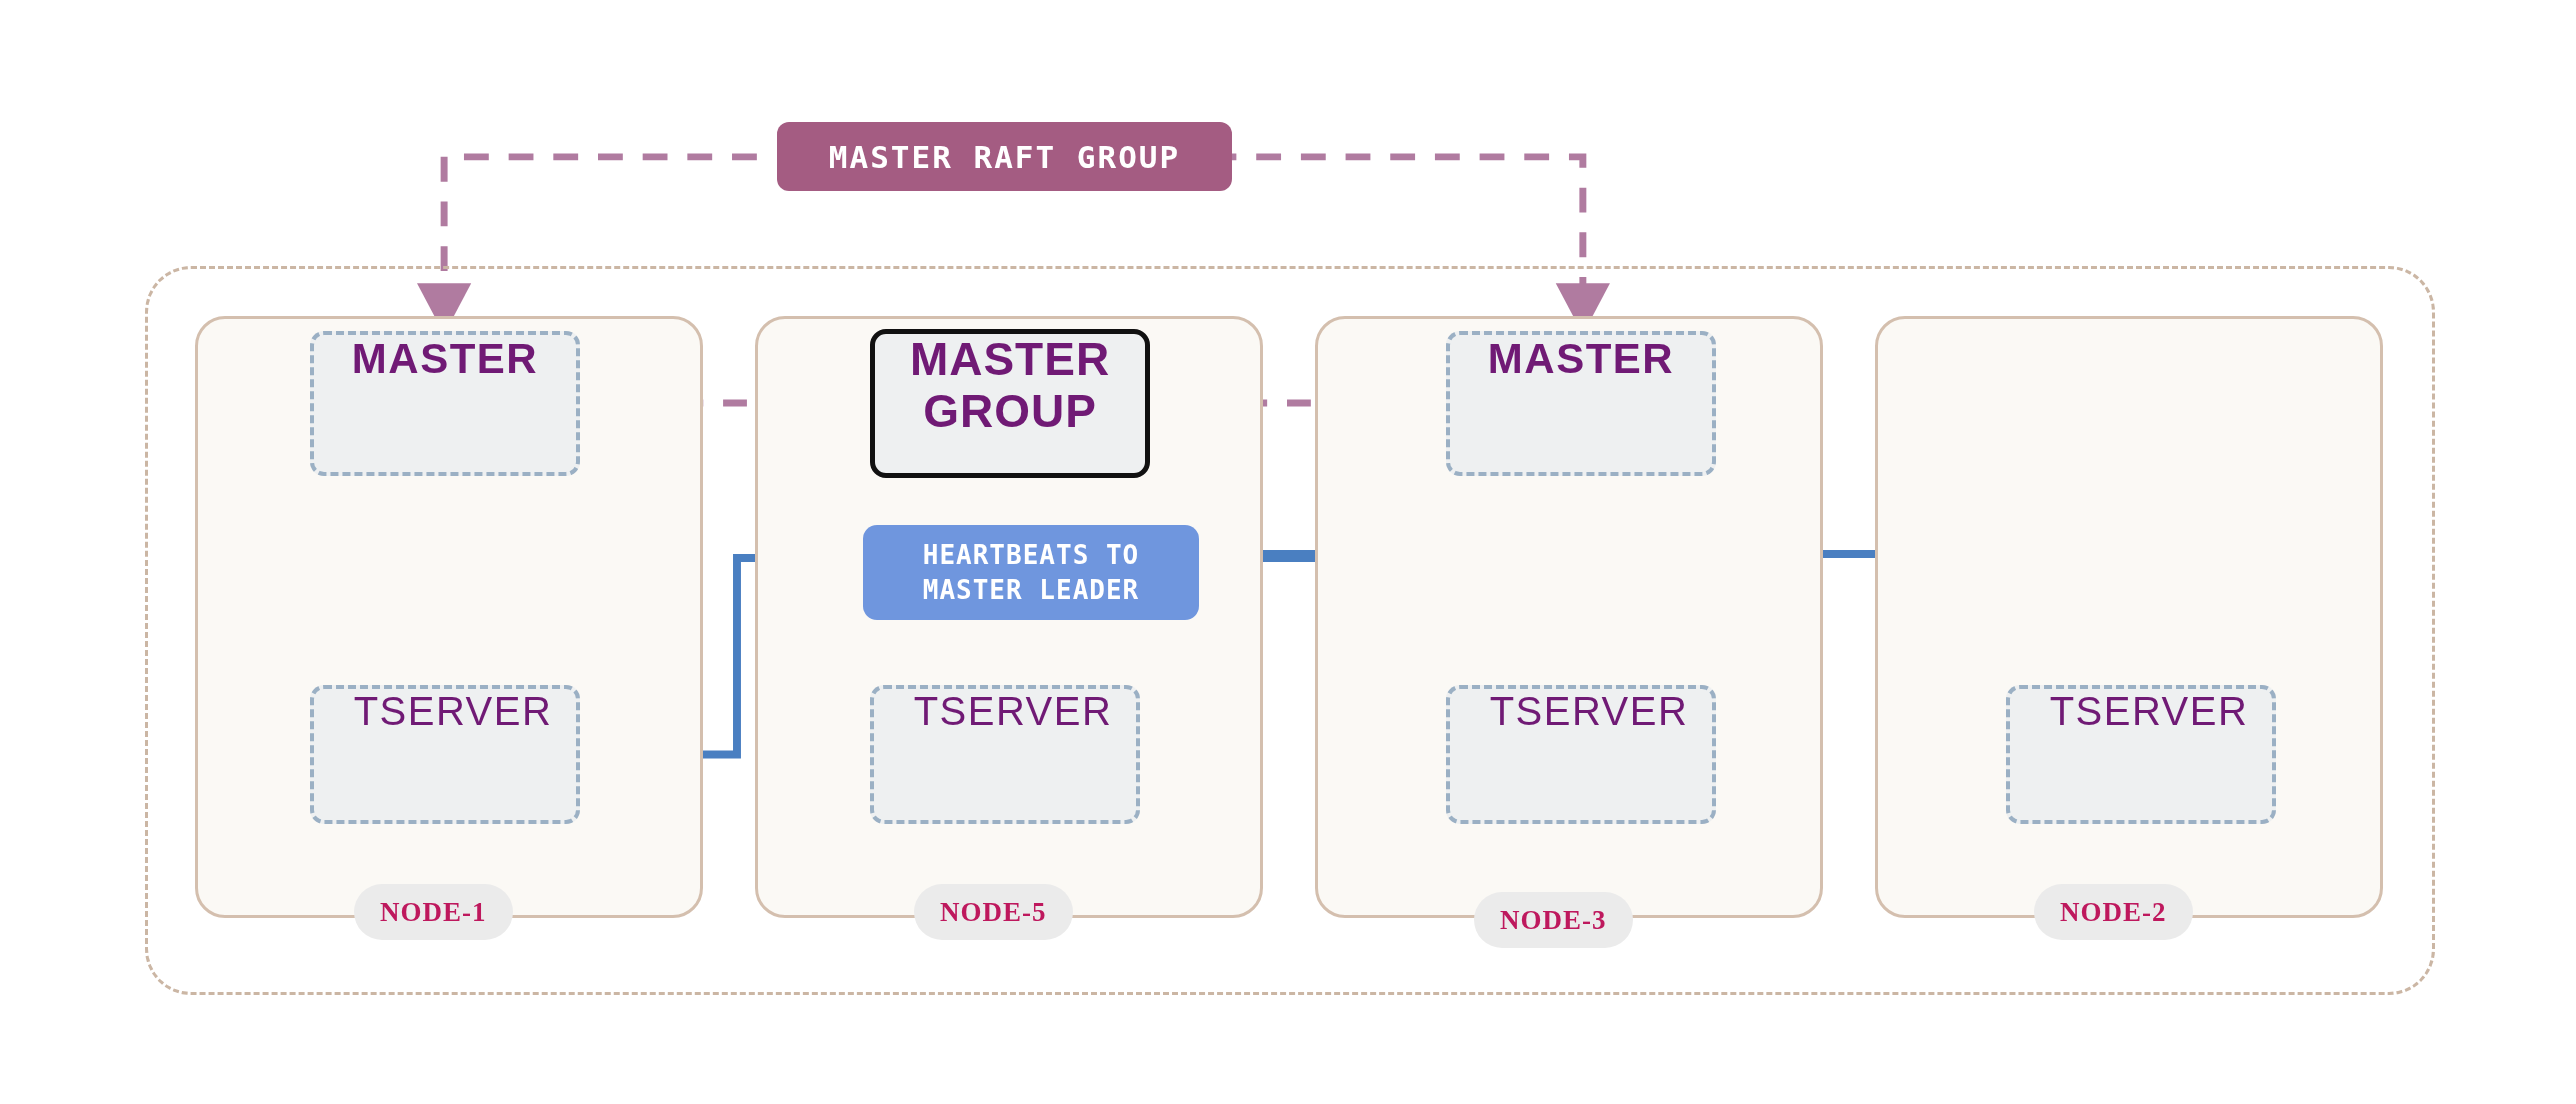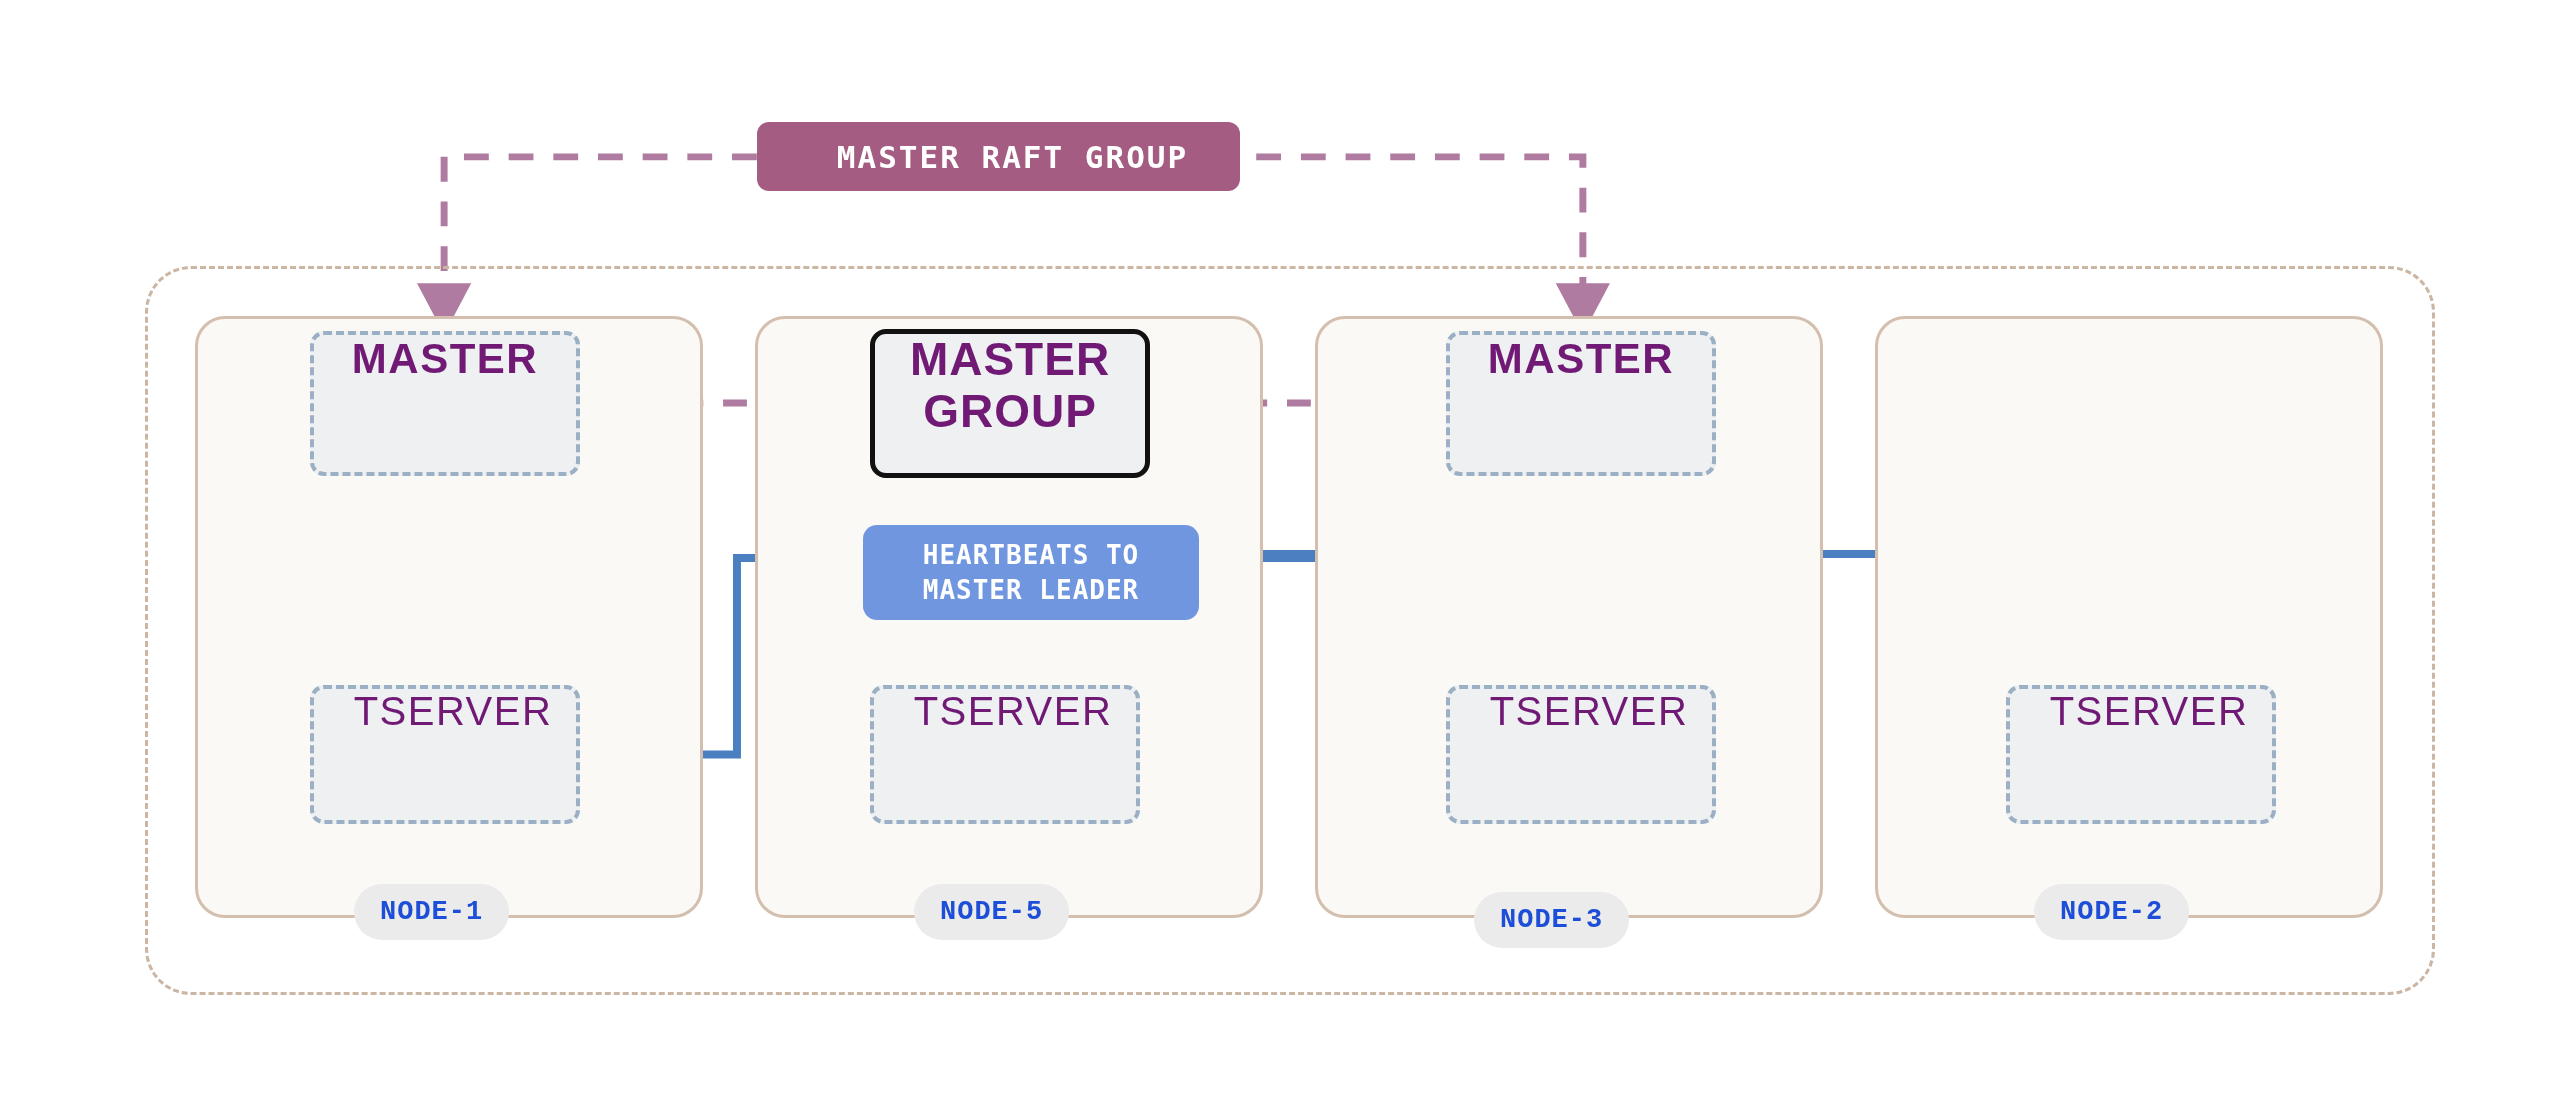--- a/index.html
+++ b/index.html
@@ -51,22 +51,22 @@
     background: #fbf9f5;
   }
   .node-label {
     position: absolute;
     top: 884px;
     height: 56px;
     line-height: 56px;
     padding: 0 26px;
     border-radius: 28px;
     background: #ebebeb;
-    color: #1d4ed8;
-    font-family: Liberation Mono, monospace;
+    color: #be185d;
+    font-family: Liberation Serif, serif;
     font-size: 27px;
     font-weight: bold;
     letter-spacing: 1px;
     text-align: right;
     white-space: nowrap;
   }
 
   
   .comp {
     position: absolute;
@@ -101,37 +101,36 @@
   .comp-label-tserver {
     font-size: 40px;
     font-weight: normal;
     letter-spacing: 1.5px;
     margin-left: 16px;
   }
 
   
   .raft-badge {
     position: absolute;
-    left: 757px;
+    left: 777px;
     top: 122px;
     width: 455px;
     height: 69px;
     border-radius: 12px;
     background: #a4557f;
     background: #a45c82;
     color: #ffffff;
     display: flex;
     align-items: center;
     justify-content: center;
     font-family: "DejaVu Sans Mono", monospace;
     font-size: 31px;
     font-weight: bold;
     letter-spacing: 2px;
     white-space: nowrap;
-    padding-left: 28px;
   }
 
   
   .hb-badge {
     position: absolute;
     left: 840px;
     top: 525px;
     width: 336px;
     height: 95px;
     border-radius: 14px;

